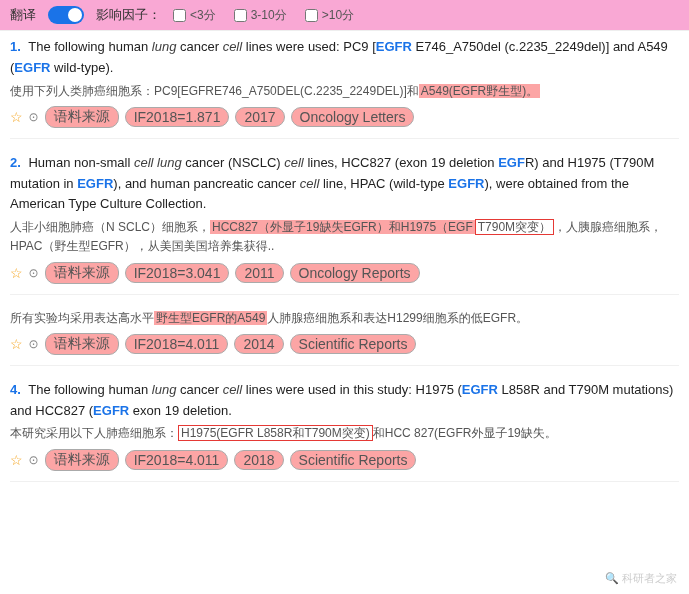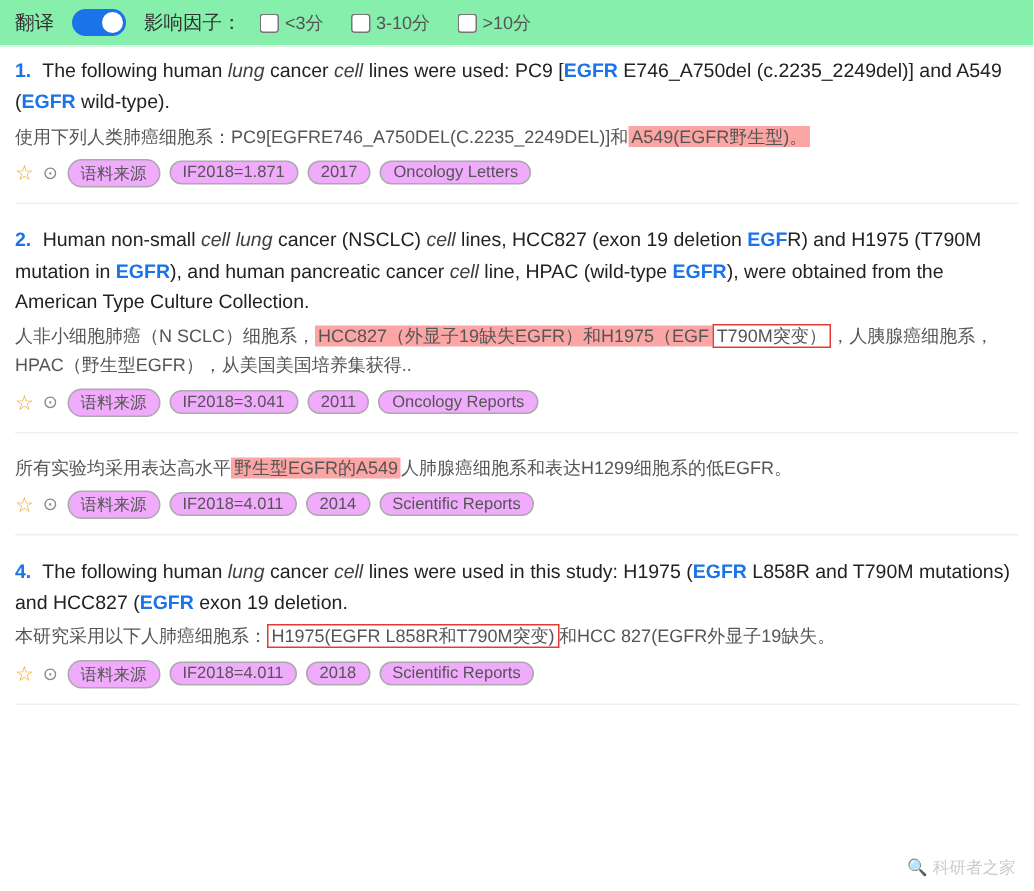--- a/index.html
+++ b/index.html
@@ -9,21 +9,21 @@
       background: #fff;
       color: #333;
       width: 689px;
       min-height: 594px;
     }
 
     .top-bar {
       display: flex;
       align-items: center;
       padding: 6px 10px;
-      background: #86efac;
+      background: #f9a8d4;
       border-bottom: 1px solid #eee;
       gap: 12px;
     }
 
     .toggle-label {
       font-size: 13px;
       color: #333;
     }
 
     .toggle-switch {
@@ -126,23 +126,23 @@
       color: #888;
       font-size: 12px;
       cursor: pointer;
     }
 
     .tag {
       display: inline-block;
       border: 1px solid #bbb;
       border-radius: 10px;
       padding: 1px 8px;
-      font-size: 11px;
+      font-size: 14px;
       color: #555;
-      background: #f0abfc;
+      background: #fca5a5;
     }
 
     .tag-source {
       border-color: #aaa;
     }
 
     .tag-if {
       border-color: #aaa;
     }
 

